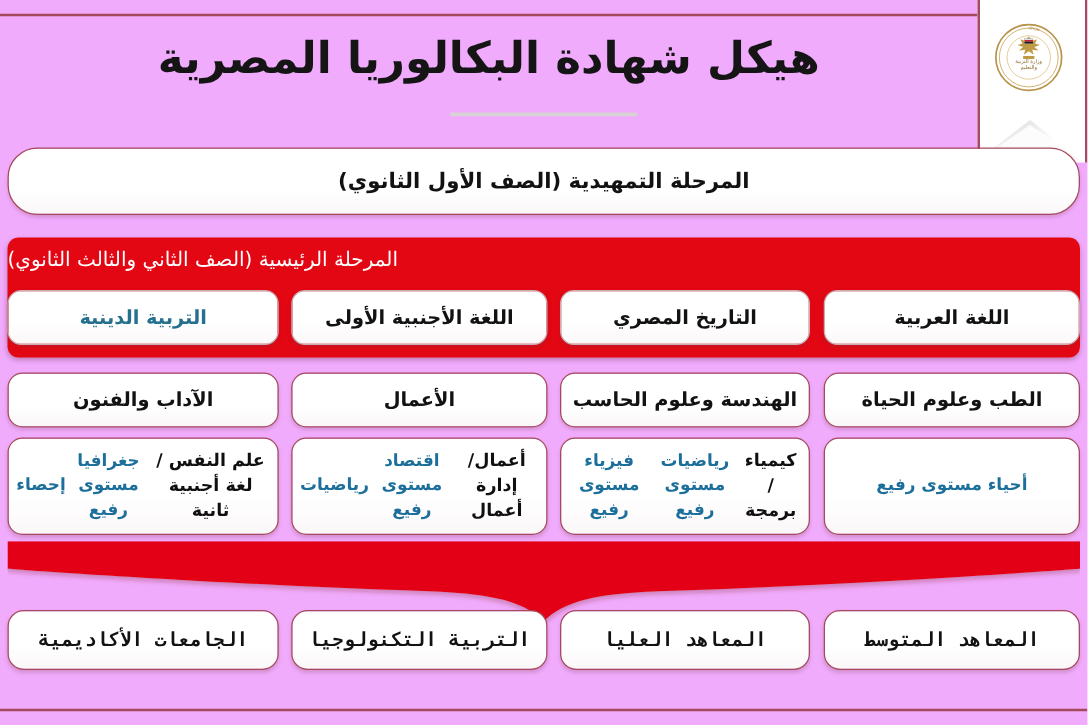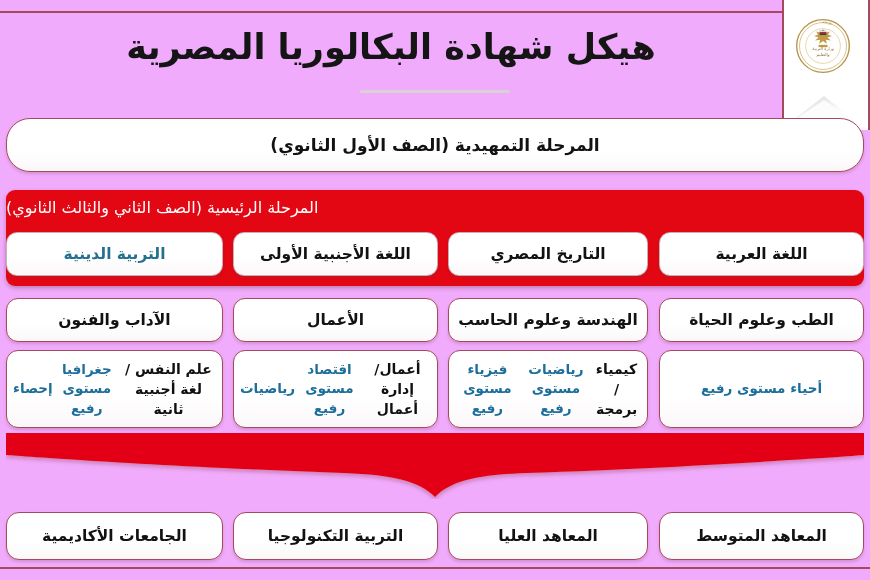--- a/index.html
+++ b/index.html
@@ -182,24 +182,25 @@
   .funnel {
     position: absolute;
     left: 6px;
     top: 433px;
     width: 858px;
     height: 66px;
   }
 
   
   .dest-box {
-    top: 512px;
+    top: 488px;
     height: 48px;
     font-size: 15.5px;
     border-radius: 13px;
+    font-family: Liberation Mono, monospace;
   }
 
   
   .col0 { right: 6px;   width: 205px; align-items: center; }
   .col1 { right: 222px; width: 200px; }
   .col2 { right: 432px; width: 205px; }
   .col3 { right: 647px; width: 217px; }
 </style>
 </head>
 <body>

